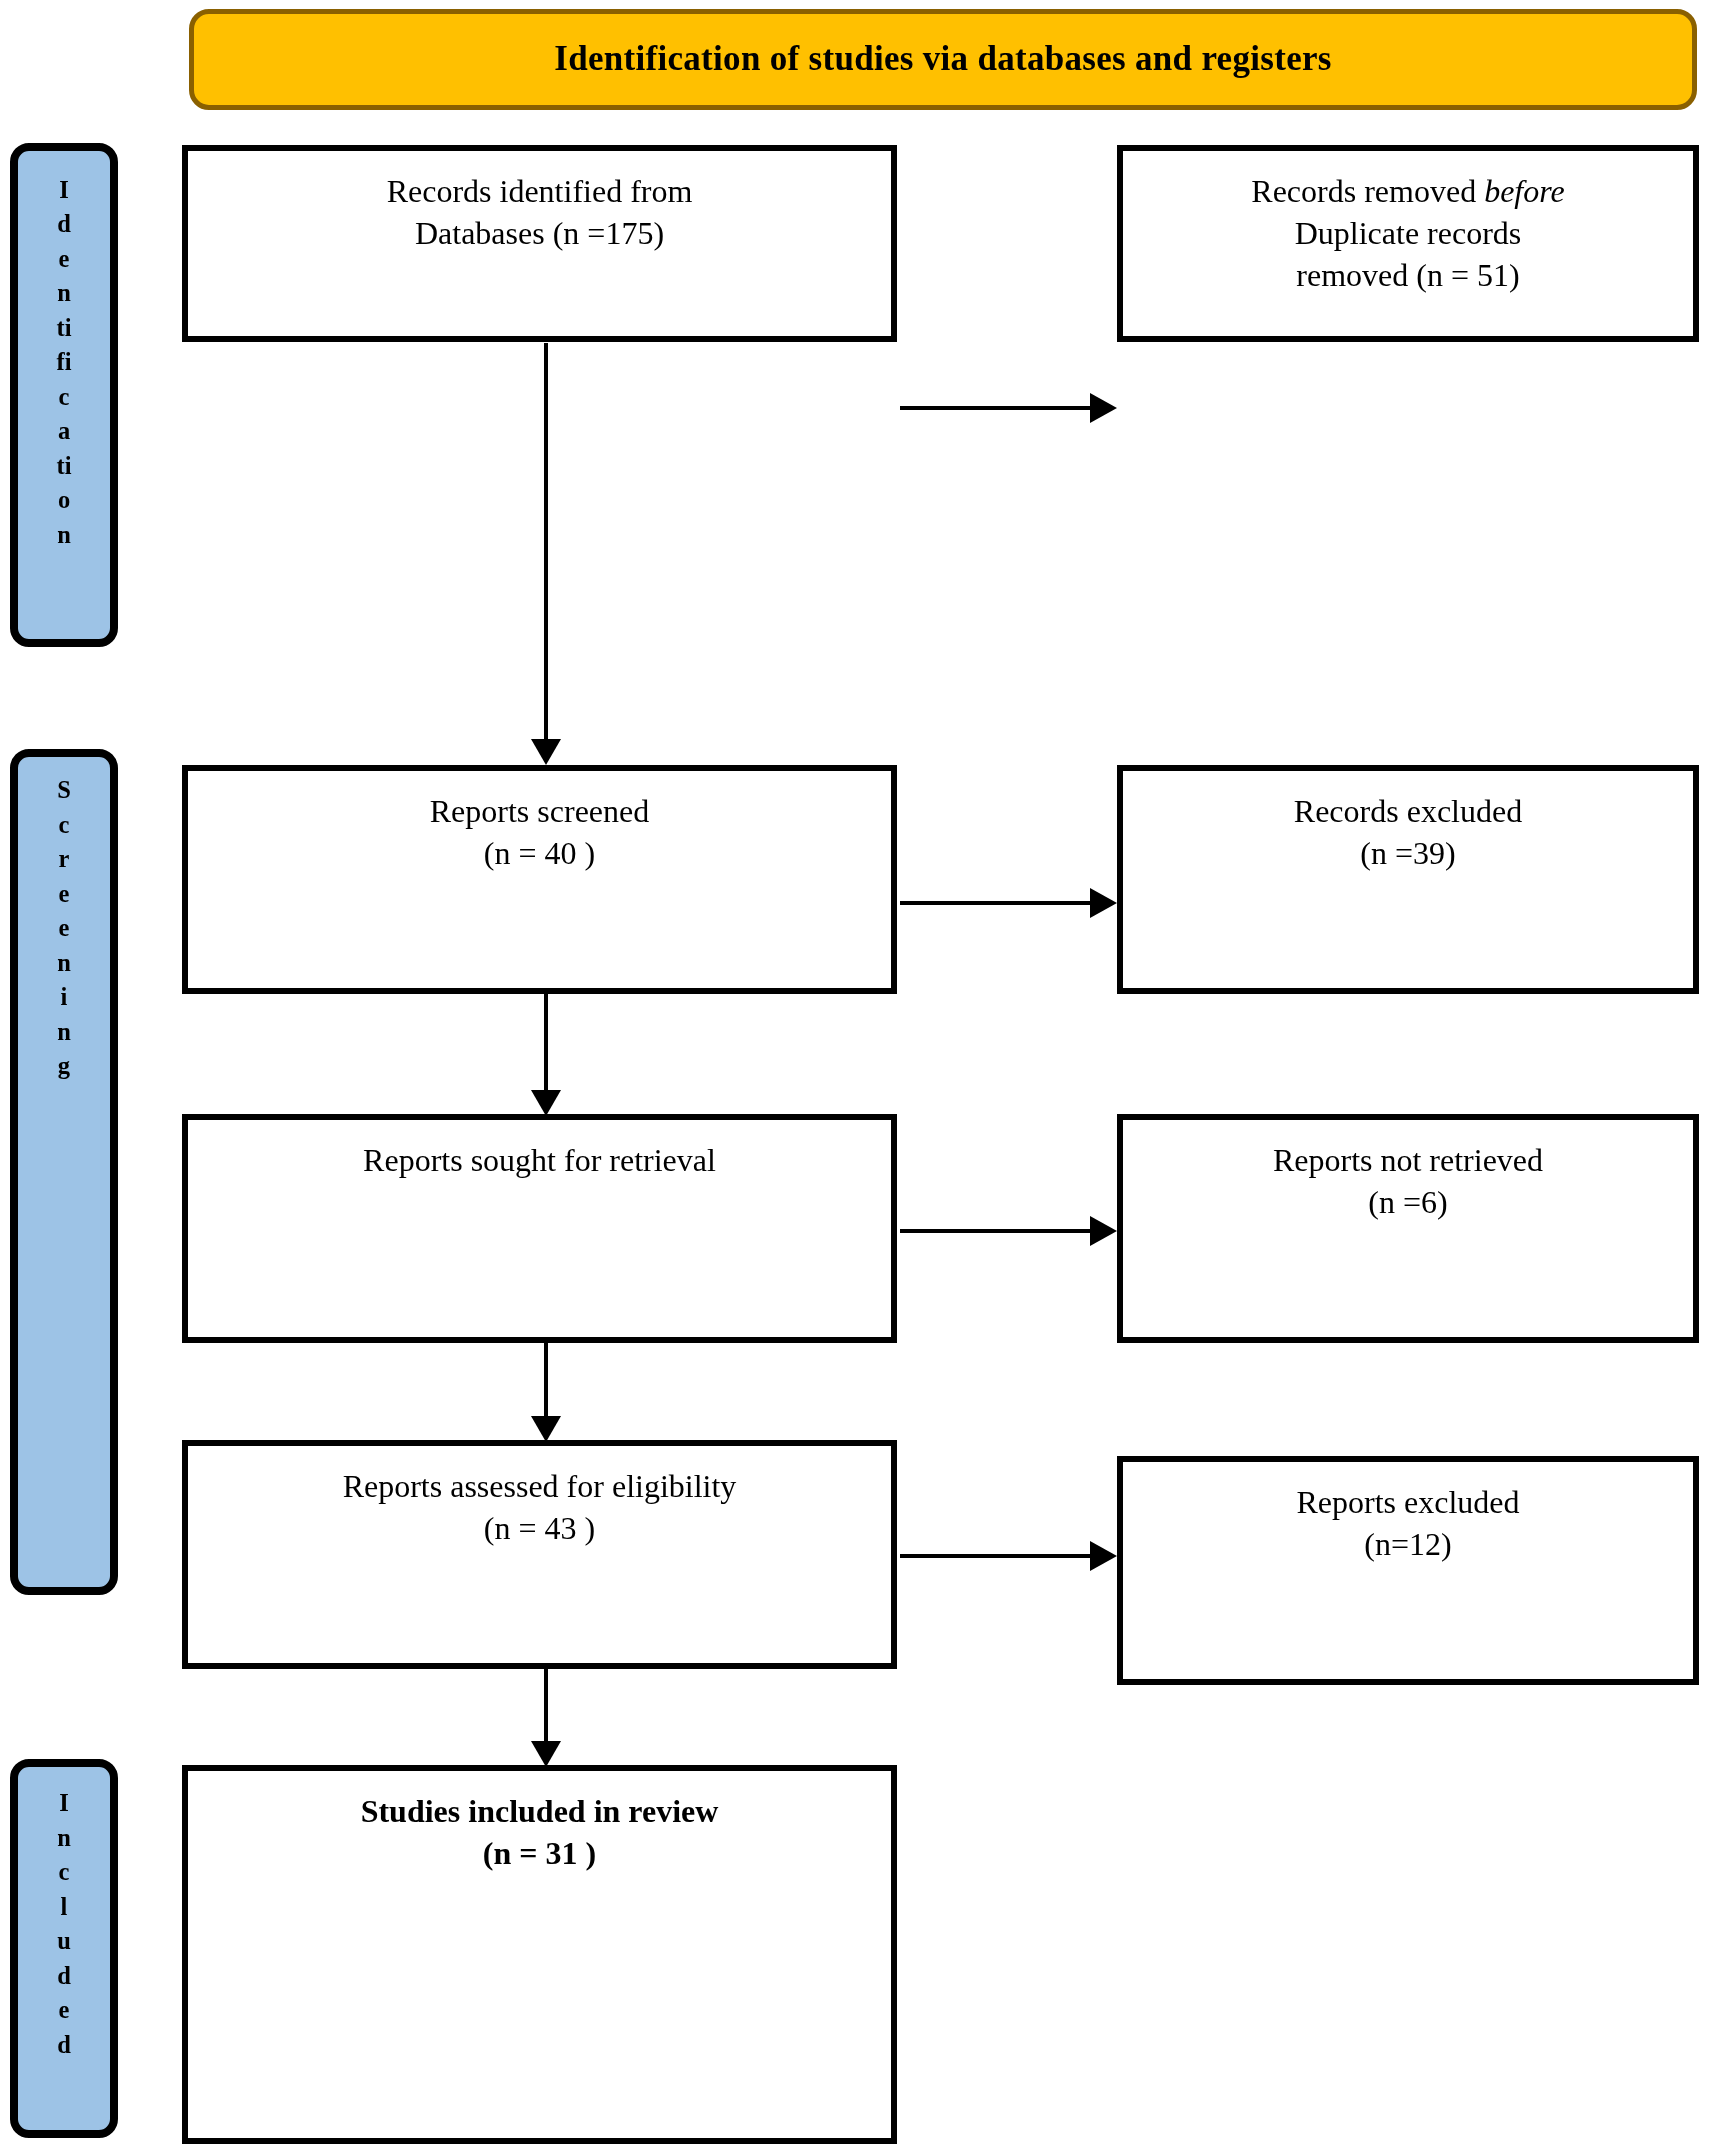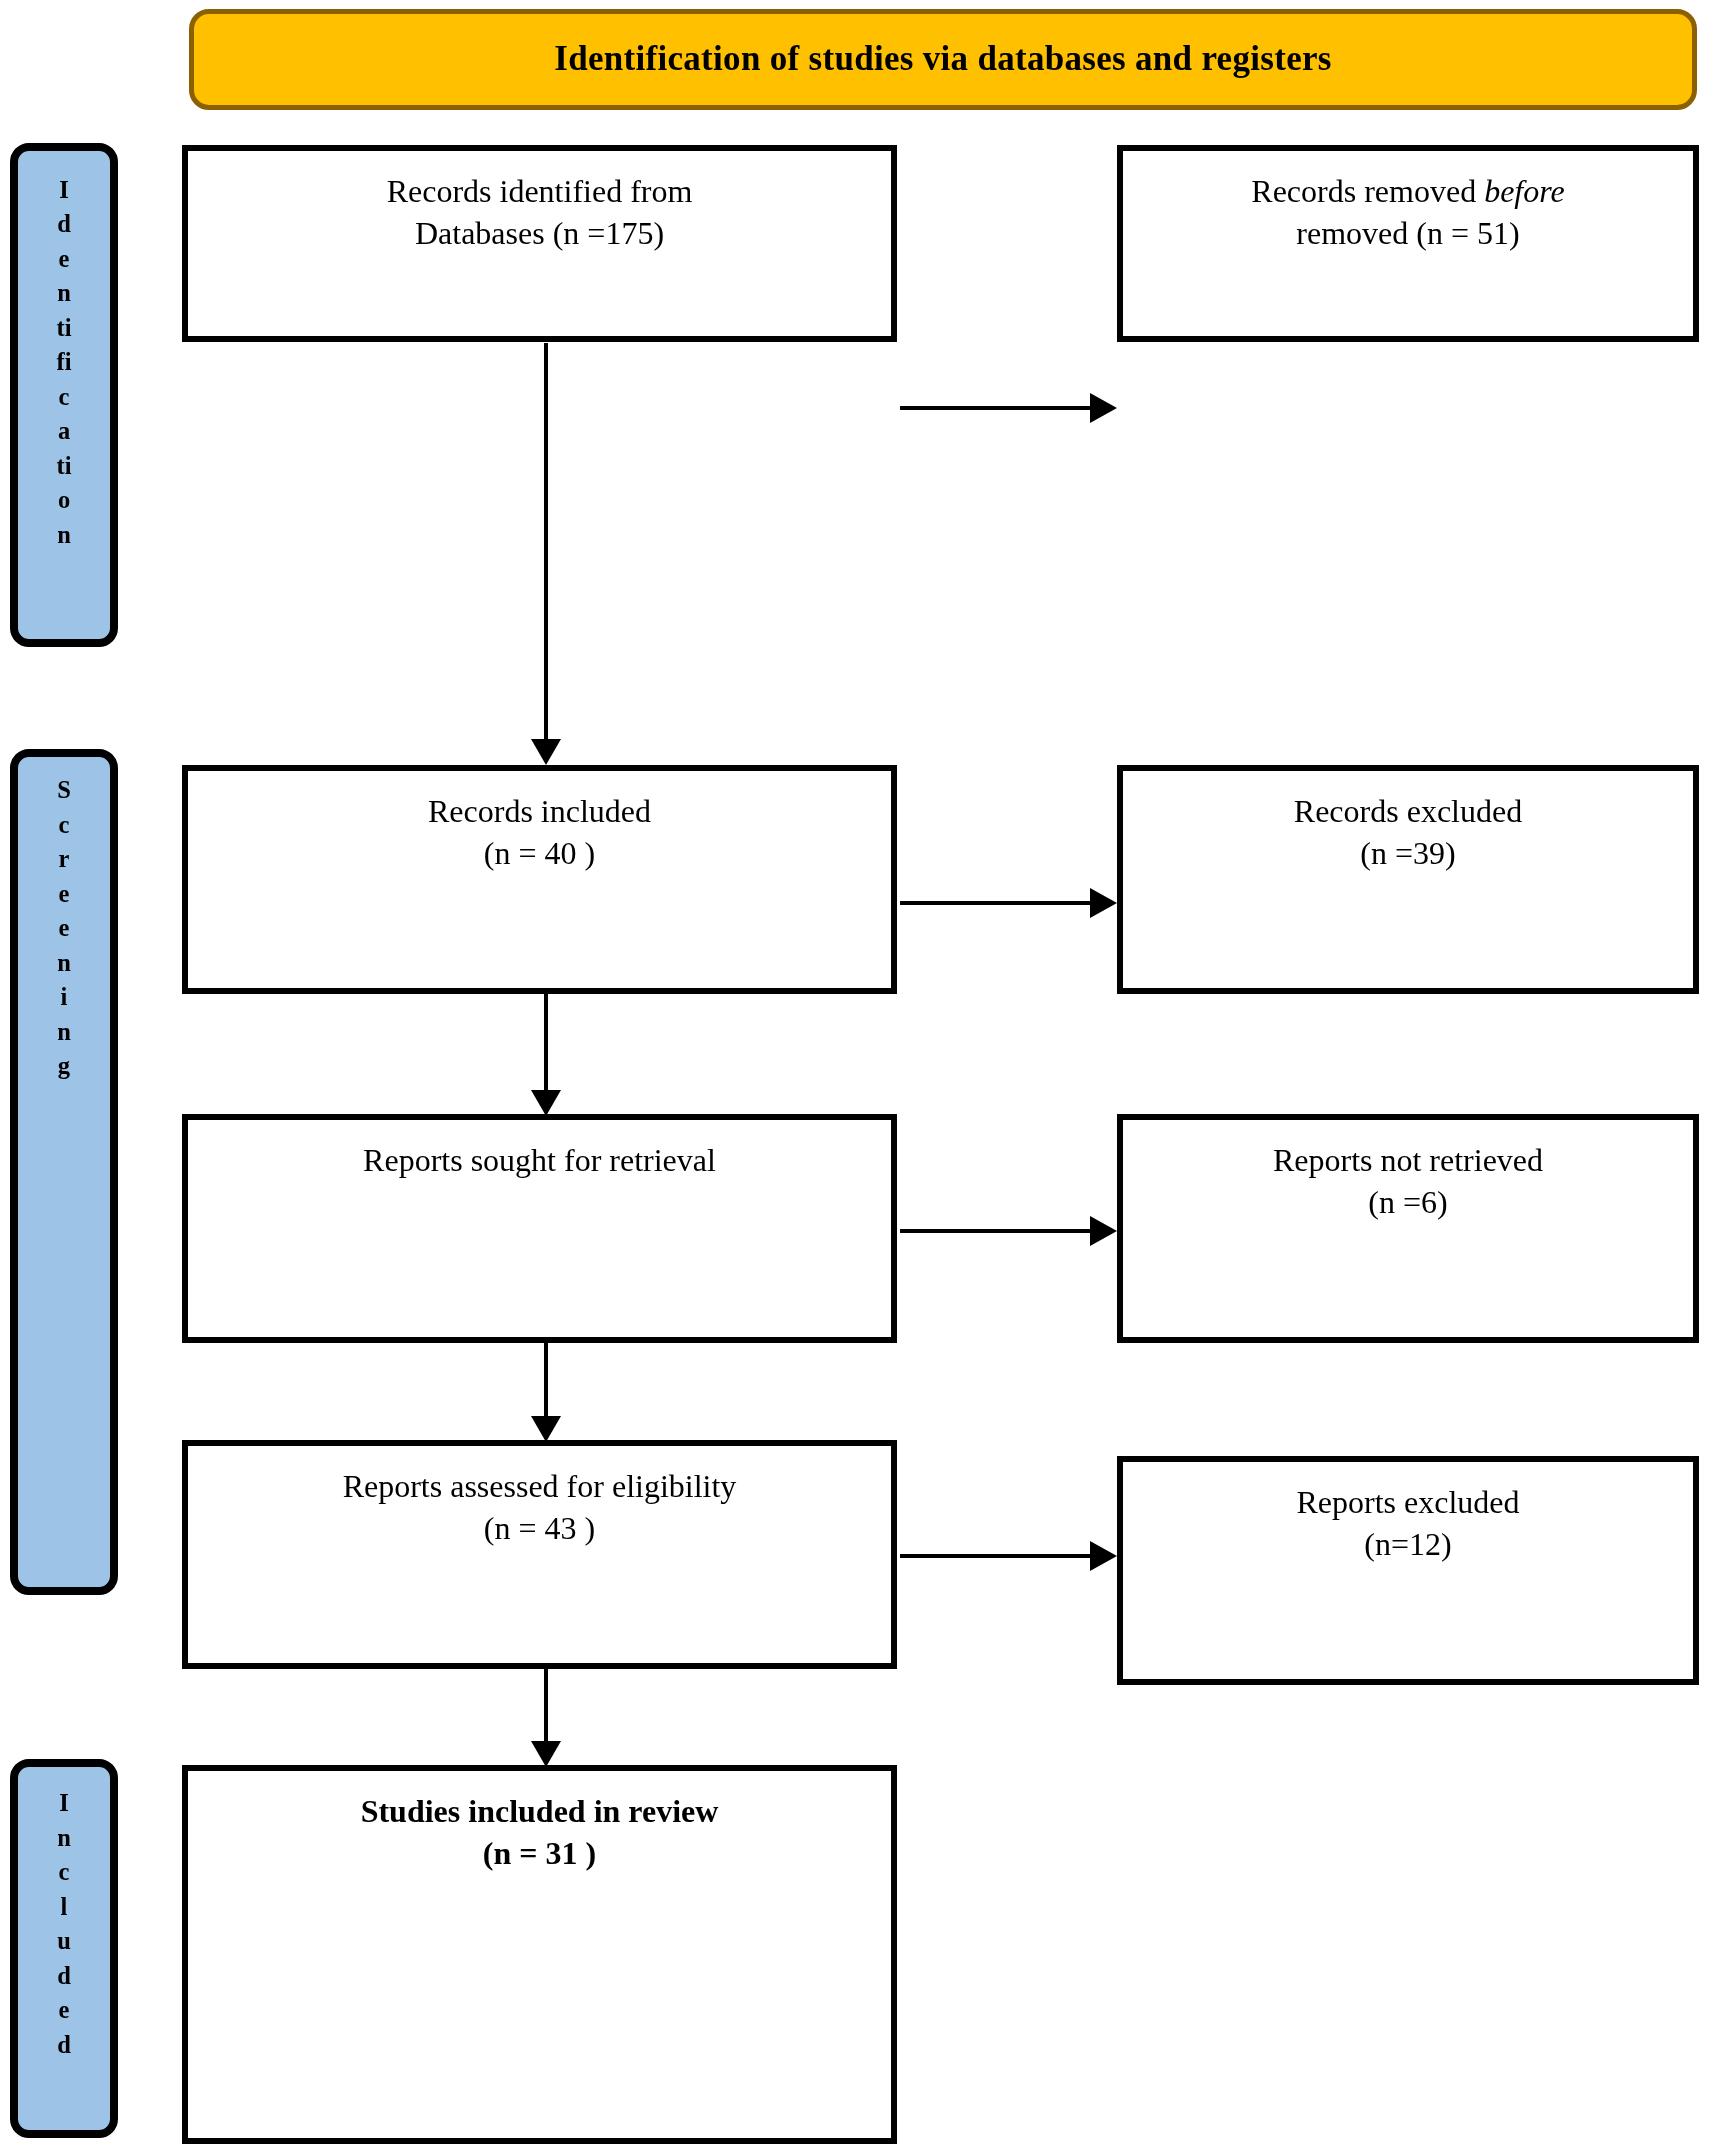--- a/index.html
+++ b/index.html
@@ -188,25 +188,26 @@
     </div>
   </div>
 
   <div class="box" id="box-identified">
     <span class="box-text">Records identified from</span>
     <span class="box-text">Databases (n =175)</span>
   </div>
 
   <div class="box" id="box-removed">
     <span class="box-text"><span>Records removed </span><span class="ital">before</span></span>
+    <span class="box-text">Duplicate records</span>
     <span class="box-text">removed (n = 51)</span>
   </div>
 
   <div class="box" id="box-screened">
-    <span class="box-text">Records included</span>
+    <span class="box-text">Reports screened</span>
     <span class="box-text">(n = 40 )</span>
   </div>
 
   <div class="box" id="box-rec-excluded">
     <span class="box-text">Records excluded</span>
     <span class="box-text">(n =39)</span>
   </div>
 
   <div class="box" id="box-sought">
     <span class="box-text">Reports sought for retrieval</span>

